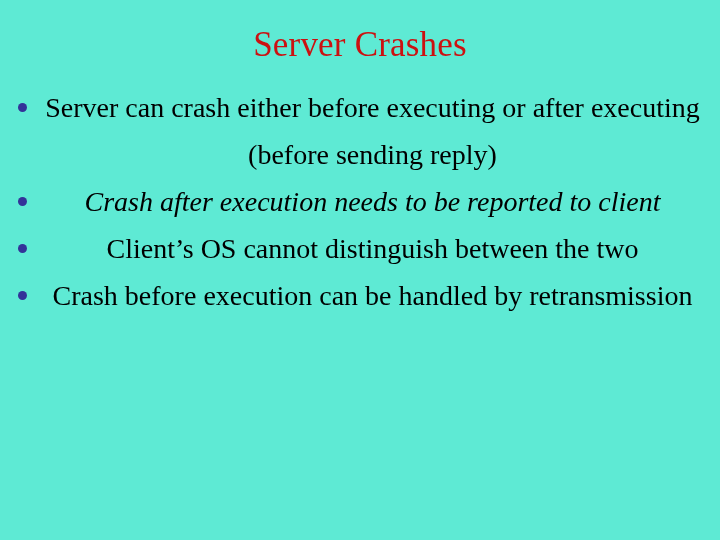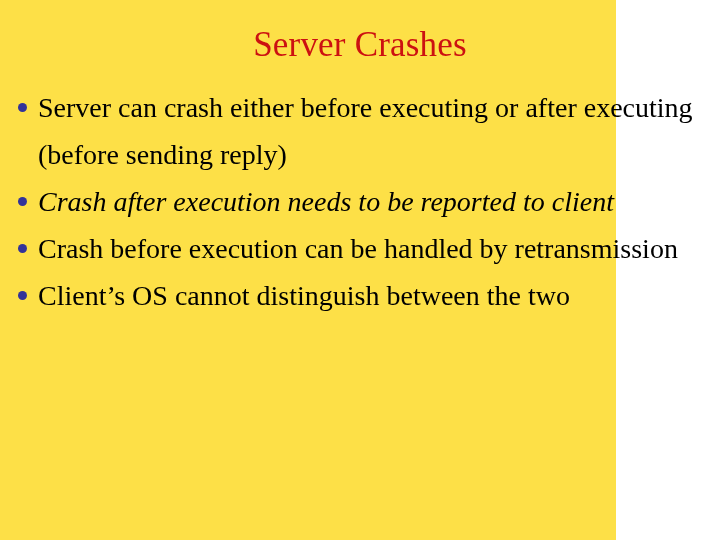--- a/index.html
+++ b/index.html
@@ -10,23 +10,23 @@
   body {
     width: 720px;
     height: 540px;
     background: #ffffff;
     font-family: "Liberation Serif", "DejaVu Serif", serif;
     overflow: hidden;
   }
 
   .slide {
     position: relative;
-    width: 616px;
+    width: 720px;
     height: 540px;
-    background: #fde047;
+    background: #5eead4;
     box-sizing: border-box;
   }
 
   
   .slide-title {
     position: absolute;
     left: 0;
     top: 24px;
     width: 720px;
     text-align: center;
@@ -52,21 +52,21 @@
   }
 
   .bullet-item {
     position: relative;
     padding-left: 25px;
     margin: 0 0 0 0;
     font-family: "Liberation Serif", "DejaVu Serif", serif;
     font-size: 28px;
     line-height: 47px;
     color: #000000;
-    text-align: left;
+    text-align: center;
   }
 
   .bullet-dot {
     position: absolute;
     left: 5px;
     top: 19px;
     width: 9px;
     height: 9px;
     border-radius: 50%;
     background: #333399;
@@ -91,23 +91,23 @@
       <span class="bullet-text" style="color: rgb(0, 0, 0);">Server can crash either before executing or after executing (before sending reply)</span>
     </li>
 
     <li class="bullet-item">
       <span class="bullet-dot" style="background: rgb(51, 51, 153);"></span>
       <span class="bullet-text" style="color: rgb(0, 0, 0); font-style: italic;">Crash after execution needs to be reported to client</span>
     </li>
 
     <li class="bullet-item">
       <span class="bullet-dot" style="background: rgb(51, 51, 153);"></span>
-      <span class="bullet-text" style="color: rgb(0, 0, 0);">Crash before execution can be handled by retransmission</span>
+      <span class="bullet-text" style="color: rgb(0, 0, 0);">Client’s OS cannot distinguish between the two</span>
     </li>
 
     <li class="bullet-item">
       <span class="bullet-dot" style="background: rgb(51, 51, 153);"></span>
-      <span class="bullet-text" style="color: rgb(0, 0, 0);">Client’s OS cannot distinguish between the two</span>
+      <span class="bullet-text" style="color: rgb(0, 0, 0);">Crash before execution can be handled by retransmission</span>
     </li>
 
   </ul>
 
 </div>
 
 </body></html>

